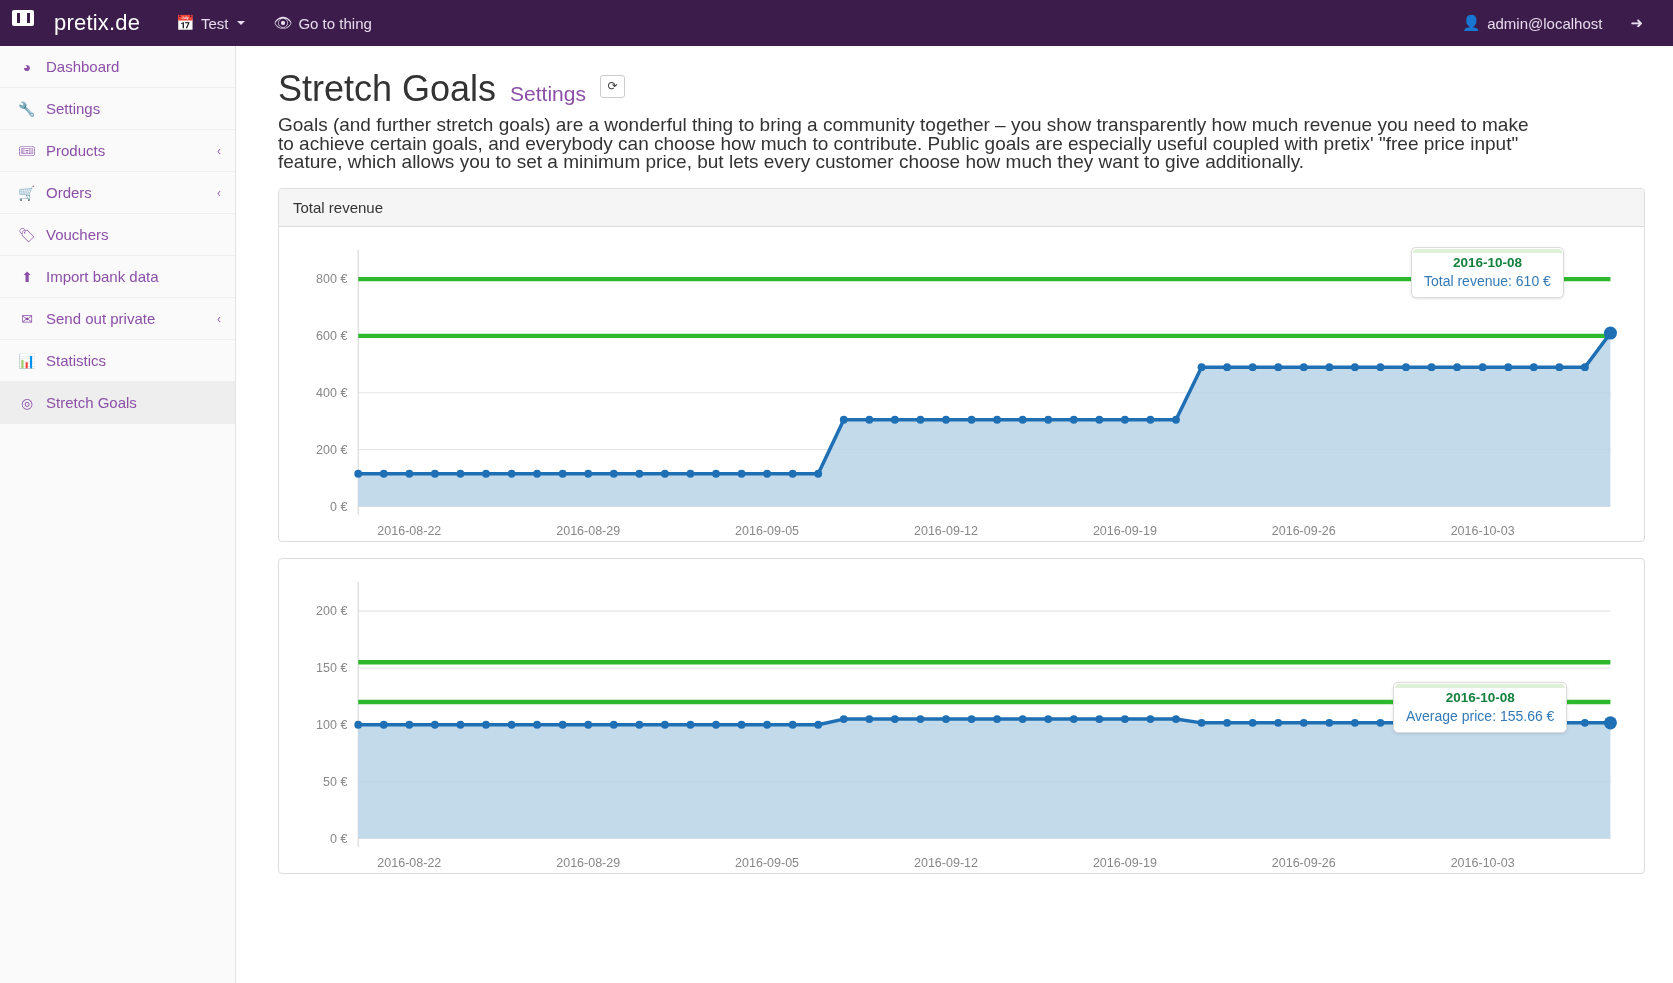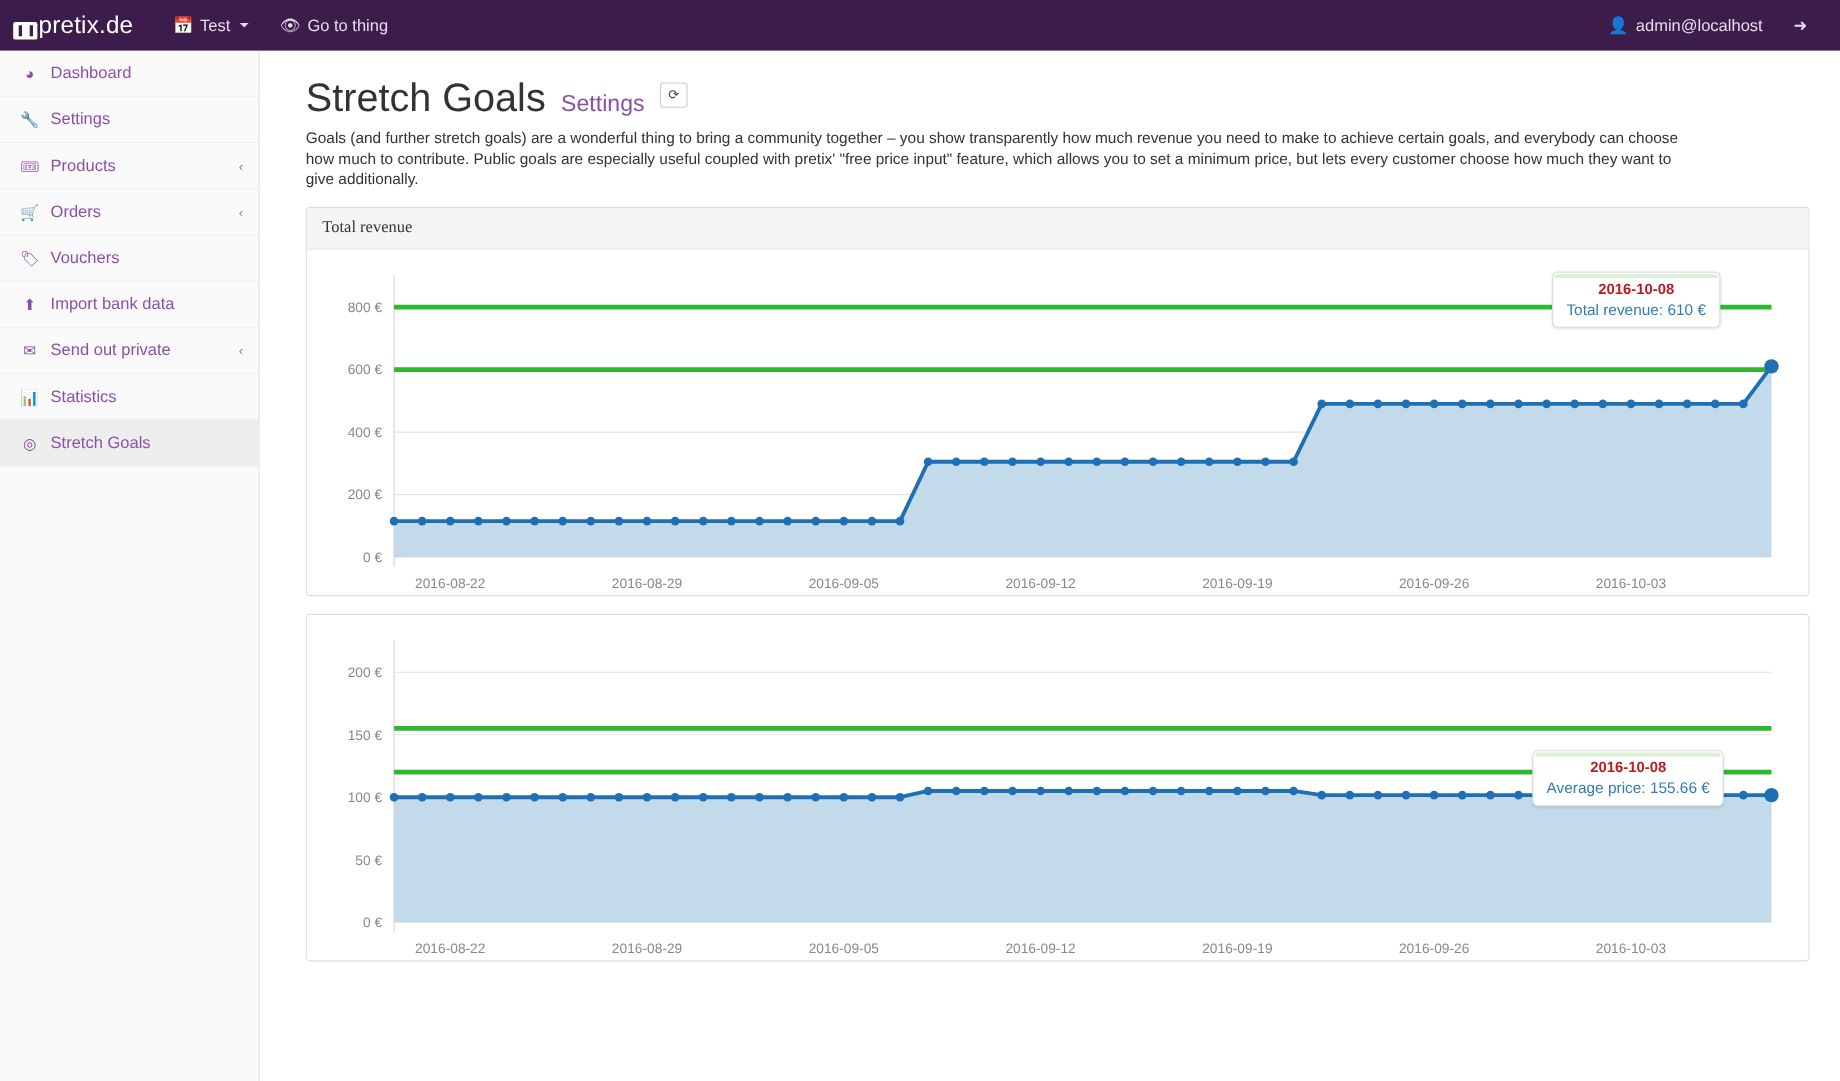--- a/index.html
+++ b/index.html
@@ -12,21 +12,21 @@
     overflow:hidden;
     font-size:15px;
   }
 
   
   .navbar {
     height:46px; background:#3b1c4a; color:#fff;
     display:flex; align-items:center; position:relative;
     padding:0 16px 0 12px;
   }
-  .brand { display:flex; align-items:flex-end; gap:1px; font-size:22px; letter-spacing:.2px; color:#fff; }
+  .brand { display:flex; align-items:flex-start; gap:20px; font-size:22px; letter-spacing:.2px; color:#fff; }
   .brand .logo {
     width:22px; height:16px; background:#fff; border-radius:2px;
     position:relative; display:inline-block;
     color:#3b1c4a; font-size:10px; font-weight:bold;
     text-align:center; line-height:16px;
   }
   .brand .logo::before, .brand .logo::after{
     content:""; position:absolute; top:3px; width:3px; height:10px; background:#3b1c4a;
   }
   .brand .logo::before{ left:5px; }
@@ -62,50 +62,49 @@
     display:flex; align-items:baseline; gap:14px;
   }
   h1.page-title .sub { font-size:21px; color:#8c4fa8; cursor:pointer; }
   .refresh-btn {
     display:inline-flex; align-items:center; justify-content:center;
     width:25px; height:23px; border:1px solid #ccc; background:#fff;
     border-radius:3px; font-size:12px; color:#444; cursor:pointer;
     align-self:center; position:relative; top:-3px;
   }
 
-  .desc { font-size:14px; line-height:18.6px; color:#333; margin:6px 0 0 0; max-width:1255px; }
+  .desc { font-size:19px; line-height:18.6px; color:#333; margin:6px 0 0 0; max-width:1255px; }
   .desc p { margin:0; }
 
   
   .panel {
     border:1px solid #ddd; border-radius:4px; background:#fff;
     margin-top:16px;
   }
   .panel-head {
     background:#f5f5f5; border-bottom:1px solid #ddd;
     padding:10px 14px; font-size:15px; color:#333;
     border-radius:4px 4px 0 0;
-    font-family:Liberation Serif, serif;
   }
   .panel-body { padding:12px 14px 14px 14px; }
 
   
   .chart-wrap { position:relative; width:100%; }
   .chart-svg { display:block; width:100%; }
   .tooltip {
     position:absolute; background:#fff; border:1px solid #dcdcdc;
     border-radius:5px; box-shadow:0 1px 3px rgba(0,0,0,.12);
     padding:7px 12px 8px 12px; text-align:center; pointer-events:none;
     white-space:nowrap;
   }
   .tooltip::before{
     content:""; position:absolute; left:1px; right:1px; top:1px; height:4px;
     background:#dff0d8; border-radius:4px 4px 0 0;
   }
-  .tt-date { font-size:13.5px; color:#b91c1c; font-weight:bold; margin-bottom:3px;}
+  .tt-date { font-size:13.5px; color:#15803d; font-weight:bold; margin-bottom:3px;}
   .tt-val { font-size:14px; color:#337ab7; }
 </style>
 </head>
 <body>
 
 <div class="navbar">
   <a class="brand">
     <span class="logo"></span>
     <span>pretix.de</span>
   </a>

